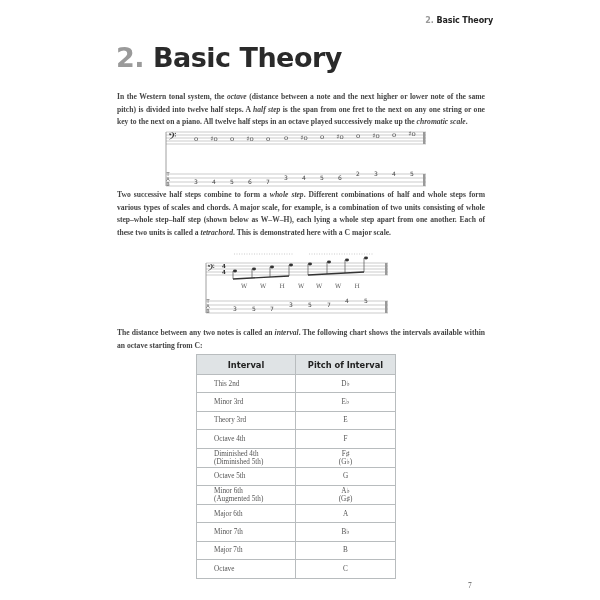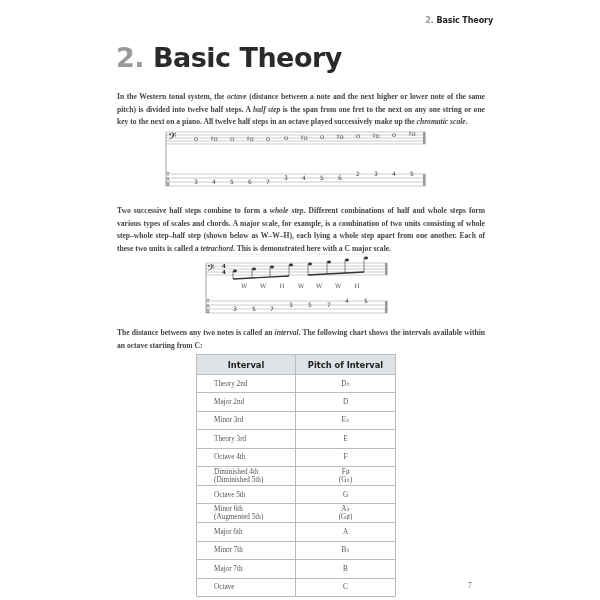--- a/index.html
+++ b/index.html
@@ -18,21 +18,21 @@
       font-family: "DejaVu Sans", sans-serif; font-weight: bold; font-size: 27px; color: #2a2a2a;
       letter-spacing: -0.5px;
     }
     .chapter-title .num { color: #9a9a9a; }
     .para {
       position: absolute; left: 117px; width: 368px;
       font-size: 7.6px; line-height: 12.5px; color: #444; text-align: justify; font-weight: bold;
     }
     .para em { font-style: italic; }
     .p1 { top: 91px; }
-    .p2 { top: 205px; }
+    .p2 { top: 189px; }
     .p3 { top: 327px; }
 
     svg.staff { position: absolute; }
     .staff1 { left: 164px; top: 128px; width: 264px; height: 62px; }
     .staff2 { left: 204px; top: 251px; width: 210px; height: 70px; }
 
     table.intervals {
       position: absolute; left: 196px; top: 354px; width: 200px;
       border-collapse: collapse; font-size: 7.2px; color: #555;
     }
@@ -192,26 +192,22 @@
 
 <table class="intervals">
   <thead>
     <tr>
       <th>Interval</th>
       <th>Pitch of Interval</th>
     </tr>
   </thead>
   <tbody>
     <tr>
-        <td class="iv">Theory 2nd</td>
+        <td class="iv">This 2nd</td>
         <td class="pi">D♭</td>
-      </tr>
-    <tr>
-        <td class="iv">Major 2nd</td>
-        <td class="pi">D</td>
       </tr>
     <tr>
         <td class="iv">Minor 3rd</td>
         <td class="pi">E♭</td>
       </tr>
     <tr>
         <td class="iv">Theory 3rd</td>
         <td class="pi">E</td>
       </tr>
     <tr>

